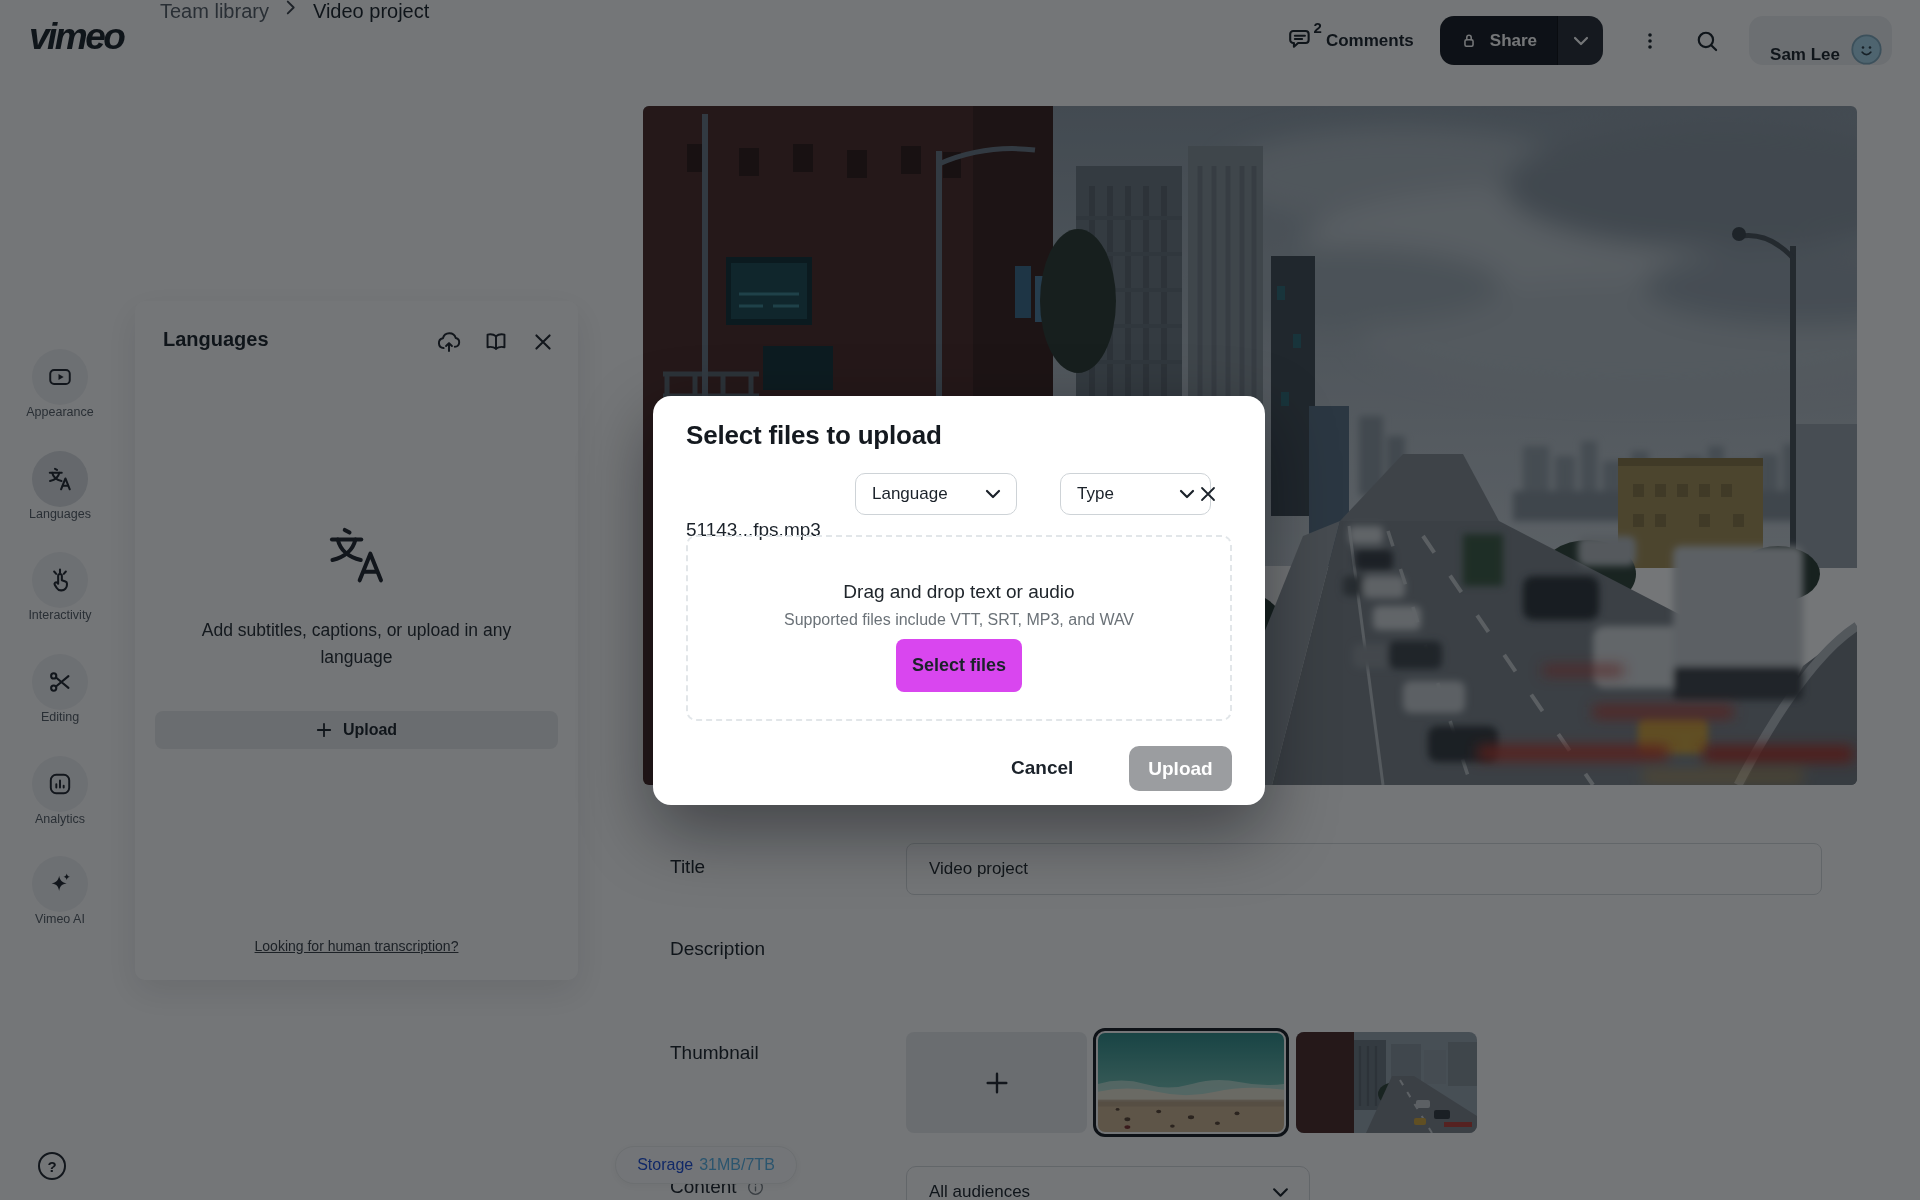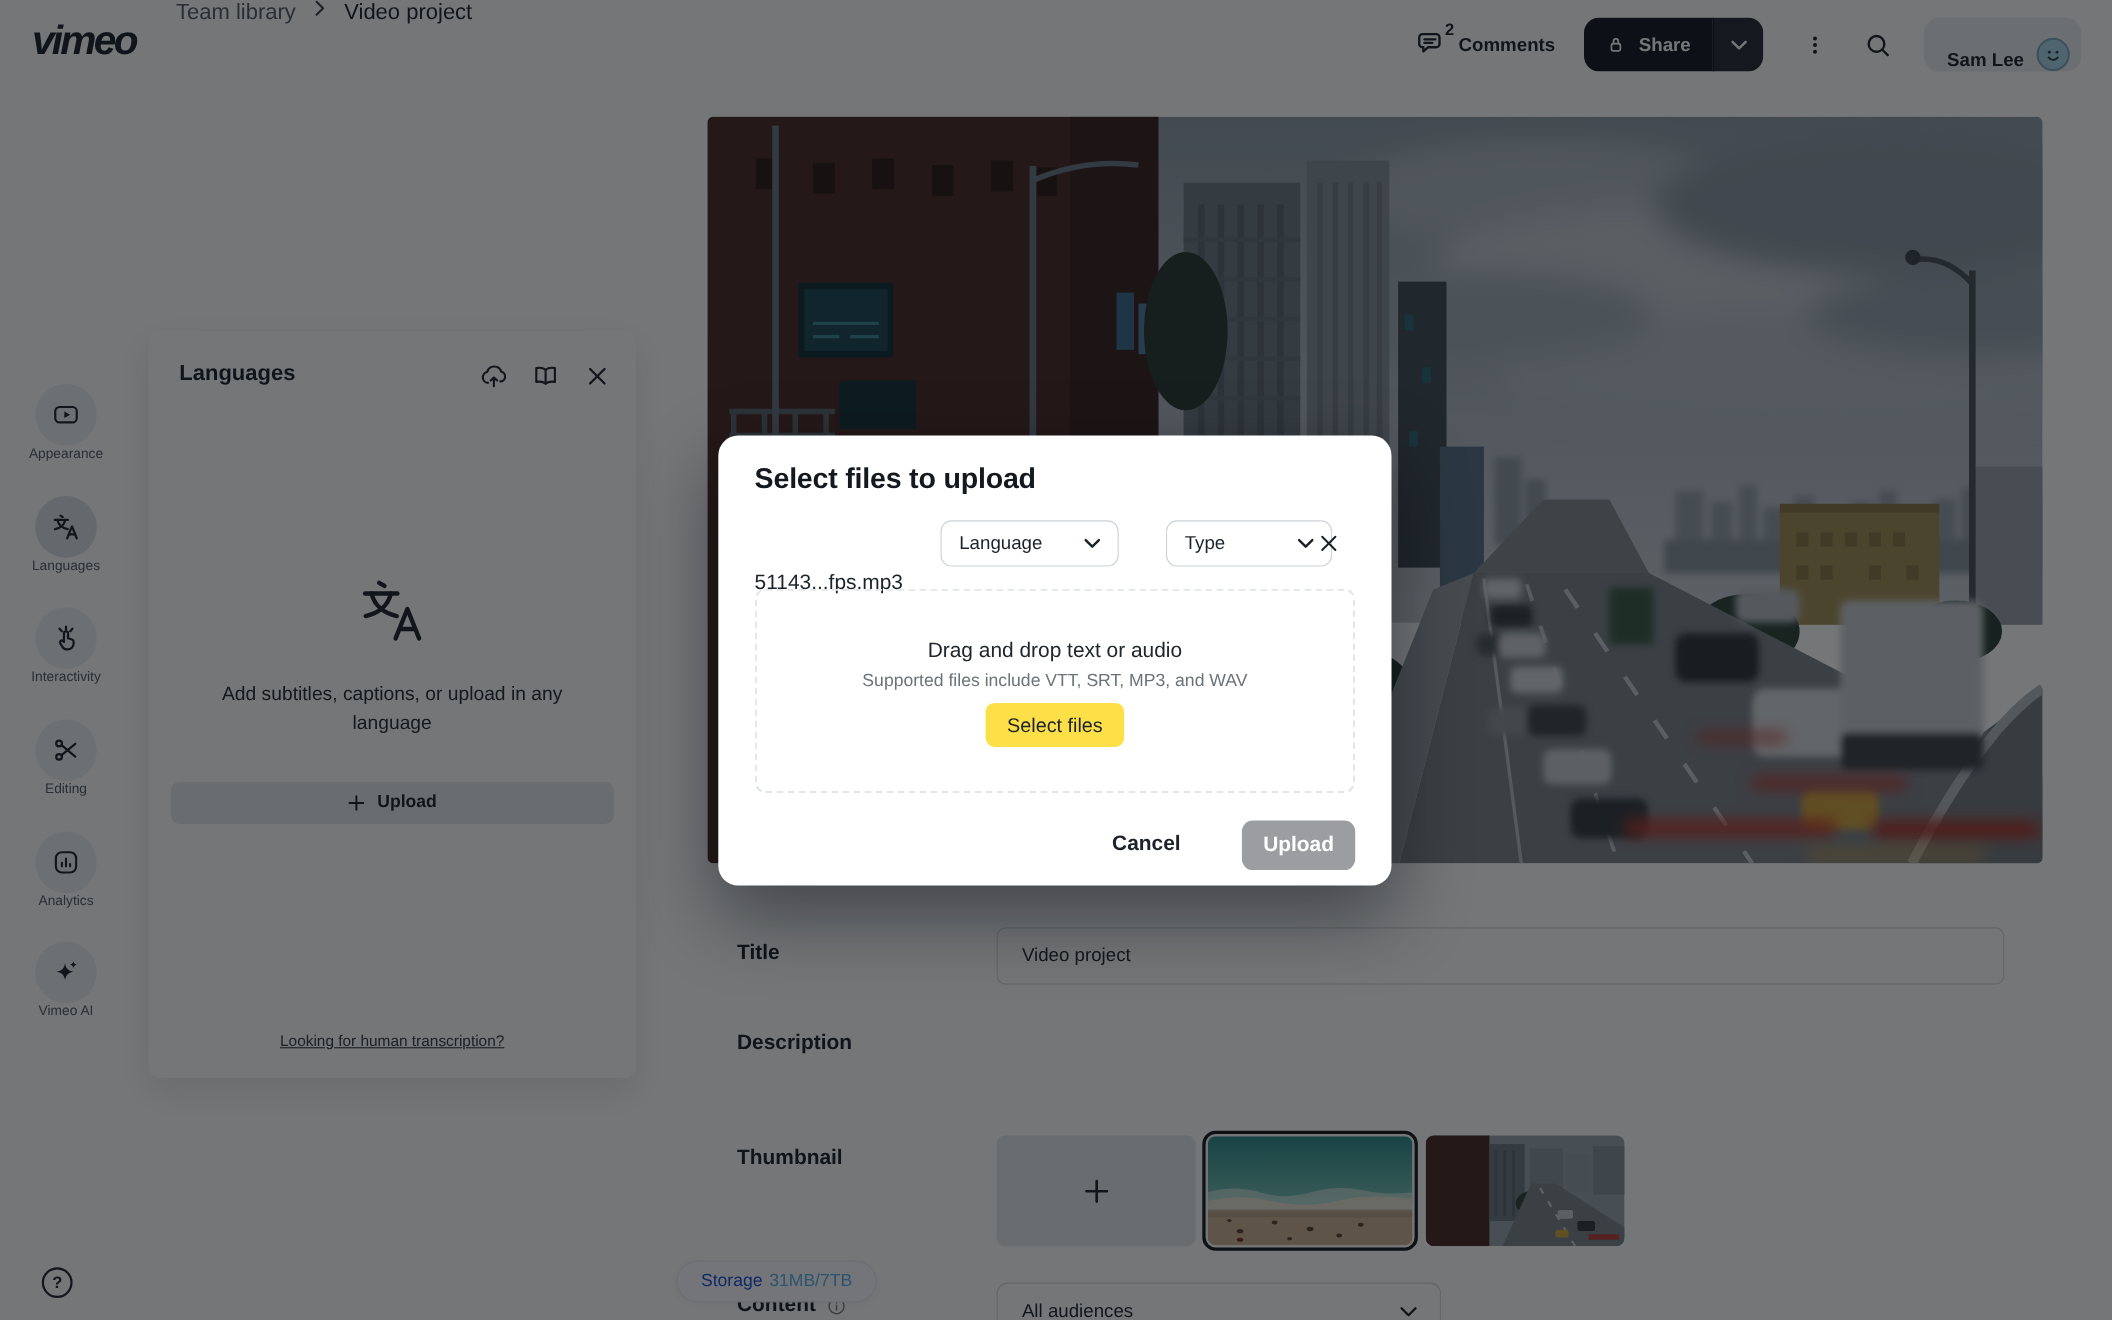--- a/index.html
+++ b/index.html
@@ -39,21 +39,21 @@
   .panel-actions { position:absolute; right:22px; top:28px; display:flex; gap:21px; }
   .panel-actions .pa-btn { width:26px; height:26px; display:flex; align-items:center; justify-content:center; cursor:pointer; }
   .panel-empty-icon { position:absolute; left:0; right:0; top:222px; display:flex; justify-content:center; }
   .panel-empty-text { position:absolute; left:42px; right:42px; top:316px; text-align:center; font-size:17.5px; line-height:1.55; color:#262d34; }
   .panel-upload-btn { position:absolute; left:20px; top:410px; width:403px; height:38px; background:#e9ebec; border-radius:8px; display:flex; align-items:center; justify-content:center; gap:11px; font-size:16px; font-weight:700; cursor:pointer; }
   .panel-link { position:absolute; left:0; right:0; top:637px; text-align:center; font-size:14px; color:#373e46; text-decoration:underline; cursor:pointer; }
 
   
   .video-frame { position:absolute; left:643px; top:106px; width:1214px; height:679px; border-radius:6px; overflow:hidden; cursor:pointer; }
   .video-frame svg { display:block; width:100%; height:100%; }
-  .form-label { position:absolute; left:670px; font-size:19px; font-weight:700; color:#1b222a; }
+  .form-label { position:absolute; left:670px; font-size:19px; font-weight:400; color:#1b222a; }
   .field { position:absolute; left:906px; width:916px; background:#fff; border:1px solid #d7dadd; border-radius:8px; display:flex; align-items:center; padding:0 22px; font-size:17px; color:#23292e; }
   .thumb-add { position:absolute; left:906px; top:1032px; width:181px; height:101px; background:#e9ebed; border-radius:8px; display:flex; align-items:center; justify-content:center; cursor:pointer; }
   .thumb-sel { position:absolute; left:1093px; top:1028px; width:196px; height:109px; border:3px solid #171c22; border-radius:12px; background:#fff; padding:2px; cursor:pointer; }
   .thumb-sel svg { display:block; width:100%; height:100%; border-radius:7px; }
   .thumb-plain { position:absolute; left:1296px; top:1032px; width:181px; height:101px; border-radius:8px; overflow:hidden; cursor:pointer; }
   .thumb-plain svg { display:block; width:100%; height:100%; }
   .content-row { position:absolute; left:670px; top:1176px; display:flex; align-items:center; gap:9px; }
   .audience { position:absolute; left:906px; top:1166px; width:404px; height:52px; border:1px solid #d7dadd; border-radius:10px; background:#fff; display:flex; align-items:center; justify-content:space-between; padding:0 20px 0 22px; font-size:17px; cursor:pointer; }
   .storage-pill { position:absolute; left:615px; top:1146px; width:182px; height:38px; background:#fdfdfe; border:1px solid #eceeef; border-radius:19px; box-shadow:0 2px 10px rgba(0,0,0,.05); display:flex; align-items:center; justify-content:center; gap:6px; font-size:16px; }
   .storage-label { color:#1d4ed8; }
@@ -64,21 +64,21 @@
   .modal { position:absolute; left:653px; top:396px; width:612px; height:409px; background:#fff; border-radius:18px; box-shadow:0 26px 70px rgba(4,7,11,.45); z-index:50; }
   .modal-title { position:absolute; left:33px; top:24px; font-size:26px; font-weight:600; letter-spacing:-.2px; color:#14191f; }
   .file-name { position:absolute; left:33px; top:87px; font-size:19px; font-weight:400;margin-top:36px; }
   .select-box { position:absolute; height:42px; border:1.5px solid #ced3d7; border-radius:10px; background:#fff; display:flex; align-items:center; justify-content:space-between; padding:0 15px 0 16px; font-size:17px; font-weight:500; color:#1b222a; cursor:pointer; }
   .sel-lang { left:202px; top:77px; width:162px; }
   .sel-type { left:377px; top:77px; width:151px;margin-left:30px; }
   .modal-x { position:absolute; left:544px; top:87px; width:22px; height:22px; display:flex; align-items:center; justify-content:center; cursor:pointer; }
   .dropzone { position:absolute; left:33px; top:139px; width:546px; height:186px; border:2px dashed #e2e6e9; border-radius:10px; }
   .dz-title { position:absolute; left:0; right:0; top:44px; text-align:center; font-size:19px; font-weight:500; color:#20262c; }
   .dz-sub { position:absolute; left:0; right:0; top:74px; text-align:center; font-size:16px; color:#6b7278; }
-  .dz-btn { position:absolute; left:50%; transform:translateX(-50%); top:102px; width:126px; height:40px; background:#fde047; border-radius:8px; display:flex; align-items:center; justify-content:center; font-size:18px; font-weight:400; cursor:pointer; }
+  .dz-btn { position:absolute; left:50%; transform:translateX(-50%); top:102px; width:126px; height:53px; background:#d946ef; border-radius:8px; display:flex; align-items:center; justify-content:center; font-size:18px; font-weight:700; cursor:pointer; }
   .cancel-btn { position:absolute; left:358px; top:361px; font-size:19px; font-weight:700; cursor:pointer; }
   .upload-btn { position:absolute; left:476px; top:350px; width:103px; height:45px; background:#9b9da0; border-radius:10px; color:#fff; font-size:19px; font-weight:700; display:flex; align-items:center; justify-content:center; cursor:pointer; }
 
   .ic { display:block; }
 </style>
 </head>
 <body>
 
 <div class="stage">
 

